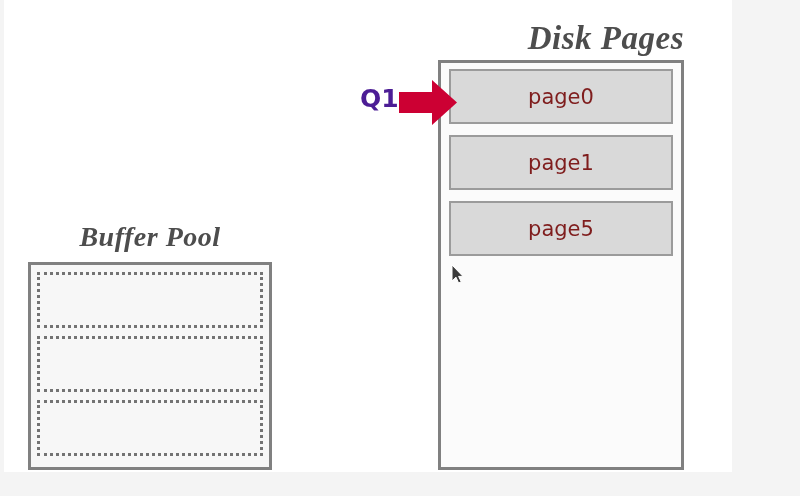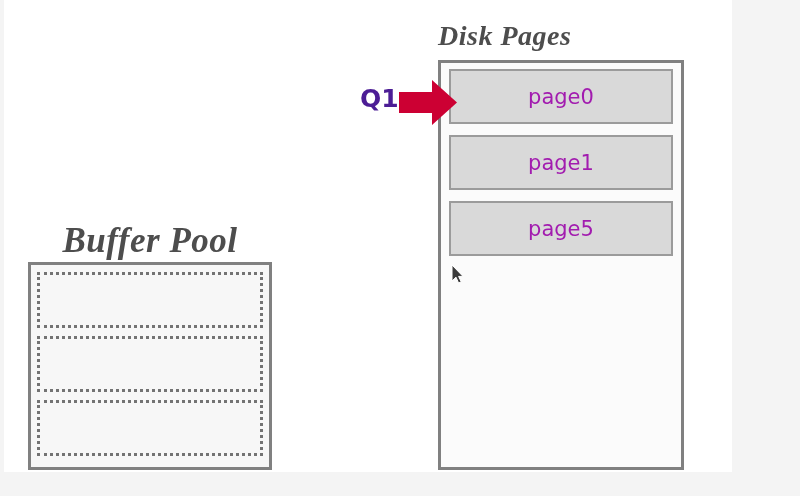--- a/index.html
+++ b/index.html
@@ -33,28 +33,28 @@
     font-style: italic;
     color: #4d4d4d;
     white-space: nowrap;
     letter-spacing: 0.5px;
   }
   #buffer-pool-title {
     left: 28px;
     top: 221px;
     width: 244px;
     text-align: center;
-    font-size: 35px;
+    font-size: 28px;
   }
   #disk-pages-title {
     left: 438px;
     top: 20px;
     width: 246px;
-    text-align: left;
-    font-size: 28px;
+    text-align: right;
+    font-size: 33px;
   }
 
   
   #buffer-pool-container {
     position: absolute;
     left: 28px;
     top: 262px;
     width: 244px;
     height: 208px;
     box-sizing: border-box;
@@ -90,21 +90,21 @@
     border: 2px solid #9b9b9b;
     background: #d9d9d9;
     display: flex;
     align-items: center;
     justify-content: center;
   }
   .disk-page:last-child { margin-bottom: 0; align-items: center; }
   .disk-page-label {
     font-family: "DejaVu Sans", sans-serif;
     font-size: 21px;
-    color: #a21caf;
+    color: #7f1d1d;
   }
 
   
   #query-label {
     position: absolute;
     left: 360px;
     top: 86px;
     font-family: "DejaVu Sans", sans-serif;
     font-weight: bold;
     font-size: 25px;

